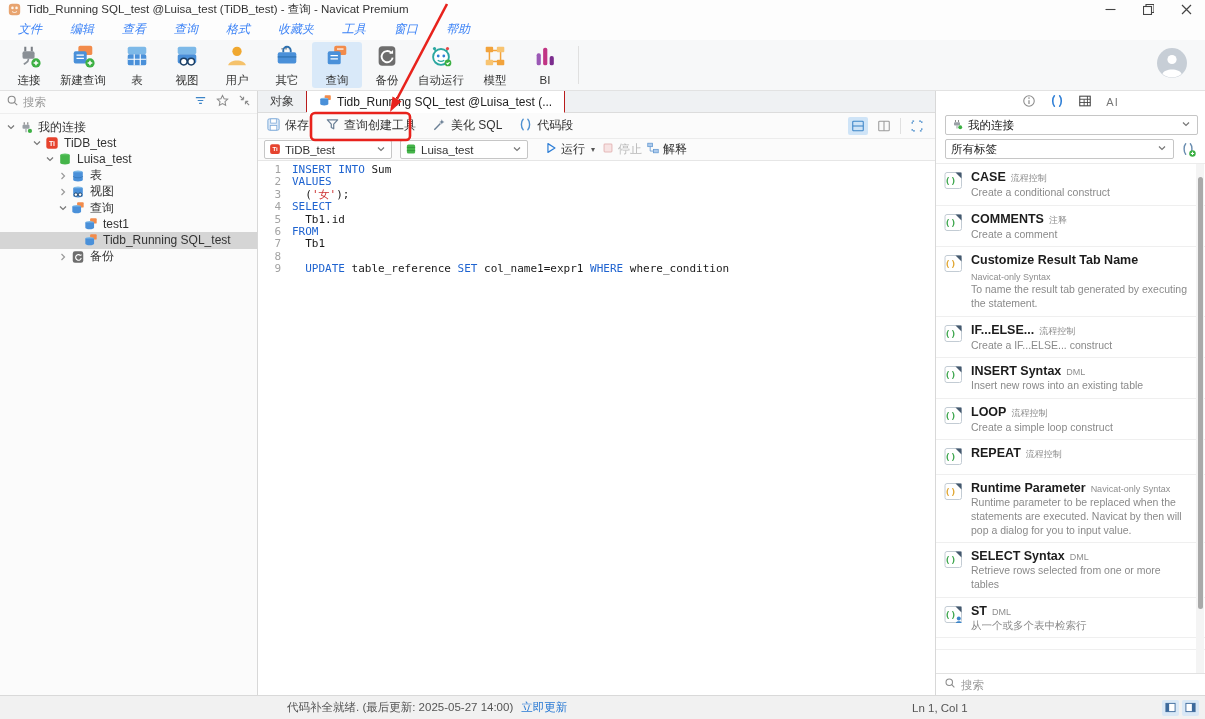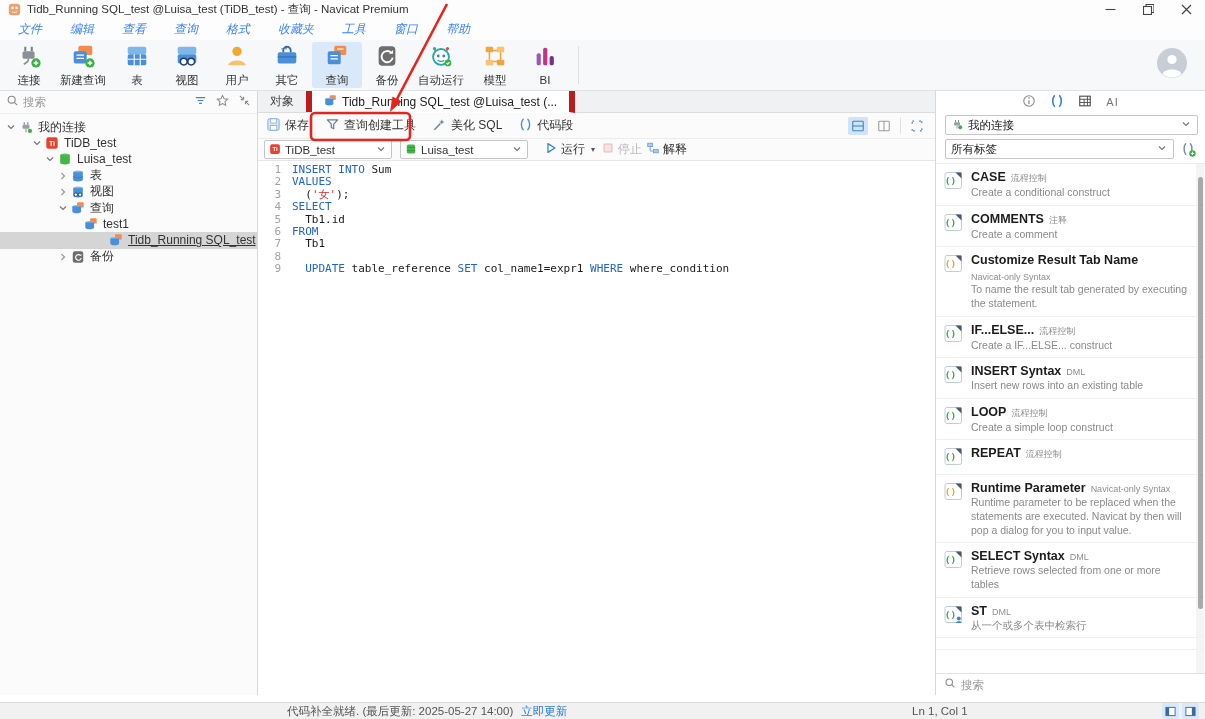--- a/index.html
+++ b/index.html
@@ -42,21 +42,21 @@
   .tree-row { height:16.2px; display:flex; align-items:center; font-size:12px; color:#333; white-space:nowrap; }
   .tree-row.selected { background:#d5d5d5; }
   .tree-chev { width:12px; display:inline-flex; justify-content:center; }
   .tree-chev svg { width:8px; height:8px; }
   .tree-ico { width:15px; height:14px; margin:0 4px 0 2px; display:inline-flex; }
   .tree-ico svg { width:14px; height:14px; }
 
   
   .center { flex:1; display:flex; flex-direction:column; min-width:0; }
   .tabbar { height:22px; background:#eff1f3; display:flex; border-bottom:1px solid #dcdcdc; }
-  .tab { display:flex; align-items:center; padding:0 12px; font-size:12px; color:#444; gap:5px; border-right:6px solid #b91c1c; }
+  .tab { display:flex; align-items:center; padding:0 12px; font-size:12px; color:#444; gap:5px; border-right:1px solid #b91c1c; }
   .tab.active { background:#fff; color:#222; border-bottom:1px solid #fff; margin-bottom:-1px; }
   .tab svg { width:13px; height:13px; }
   .qtoolbar { height:26px; background:#fbfbfb; display:flex; align-items:center; padding:0 8px; gap:16px; border-bottom:1px solid #ececec; }
   .qtb-btn { display:flex; align-items:center; gap:4px; color:#333; font-size:12px; white-space:nowrap; }
   .qtb-btn svg { width:15px; height:15px; }
   .qtb-right { margin-left:auto; display:flex; align-items:center; gap:6px; }
   .layout-btn { width:20px; height:18px; display:flex; align-items:center; justify-content:center; border-radius:2px; }
   .layout-btn.active { background:#cfe4f7; }
   .layout-btn svg { width:14px; height:14px; }
   .qtb-vsep { width:1px; height:16px; background:#e0e0e0; }
@@ -99,21 +99,21 @@
   .snip-title-row { display:flex; align-items:baseline; gap:5px; flex-wrap:wrap; }
   .snip-title { font-weight:bold; font-size:12.5px; color:#1c1c1c; }
   .snip-tag { font-size:9px; color:#8e8e8e; }
   .snip-desc { font-size:10.5px; color:#8a8a8a; line-height:1.3; margin-top:1px; }
   .rp-search { height:22px; border-top:1px solid #e2e2e2; display:flex; align-items:center; gap:5px; padding:0 8px; }
   .rp-search svg { width:12px; height:12px; }
   .rp-search input { flex:1; border:none; outline:none; font-size:11.5px; color:#333; background:transparent; }
   .rp-search input::placeholder { color:#9a9a9a; }
 
   
-  .statusbar { position:absolute; left:0; right:0; bottom:0; height:17px; background:#f1f1f1; border-top:1px solid #d9d9d9; display:flex; align-items:center; font-size:11.5px; color:#555; }
+  .statusbar { position:absolute; left:0; right:0; bottom:0; height:24px; background:#f1f1f1; border-top:1px solid #d9d9d9; display:flex; align-items:center; font-size:11.5px; color:#555; }
   .sb-left { margin-left:287px; display:flex; gap:8px; align-items:center; }
   .sb-link { color:#2a7ad4; }
   .sb-pos { position:absolute; left:912px; }
   .sb-toggles { position:absolute; right:6px; display:flex; gap:3px; }
   .sb-toggle { width:17px; height:16px; background:#d9e8f6; border-radius:2px; display:flex; align-items:center; justify-content:center; }
   .sb-toggle svg { width:11px; height:11px; }
 
   
   .annot { position:absolute; inset:0; pointer-events:none; z-index:60; }
 </style>
@@ -396,21 +396,21 @@
             <span class="tree-chev"></span>
             <span class="tree-ico">
               <svg viewBox="0 0 16 16">
                 <rect x="7" y="1.5" width="7.5" height="6" rx="1" fill="#f28b4b"></rect>
                 <ellipse cx="6.5" cy="6.3" rx="5" ry="1.8" fill="#7db9e8"></ellipse>
                 <path d="M1.5 6.3v6c0 1 2.2 1.8 5 1.8s5-.8 5-1.8v-6" fill="#4a90d9"></path>
               </svg>
             </span>
             <span class="tree-label">test1</span>
           </div>
-          <div class="tree-row selected" style="padding-left: 95px; text-decoration: underline;">
+          <div class="tree-row selected" style="padding-left: 70px;">
             <span class="tree-chev"></span>
             <span class="tree-ico">
               <svg viewBox="0 0 16 16">
                 <rect x="7" y="1.5" width="7.5" height="6" rx="1" fill="#f28b4b"></rect>
                 <ellipse cx="6.5" cy="6.3" rx="5" ry="1.8" fill="#7db9e8"></ellipse>
                 <path d="M1.5 6.3v6c0 1 2.2 1.8 5 1.8s5-.8 5-1.8v-6" fill="#4a90d9"></path>
               </svg>
             </span>
             <span class="tree-label">Tidb_Running SQL_test</span>
           </div>

